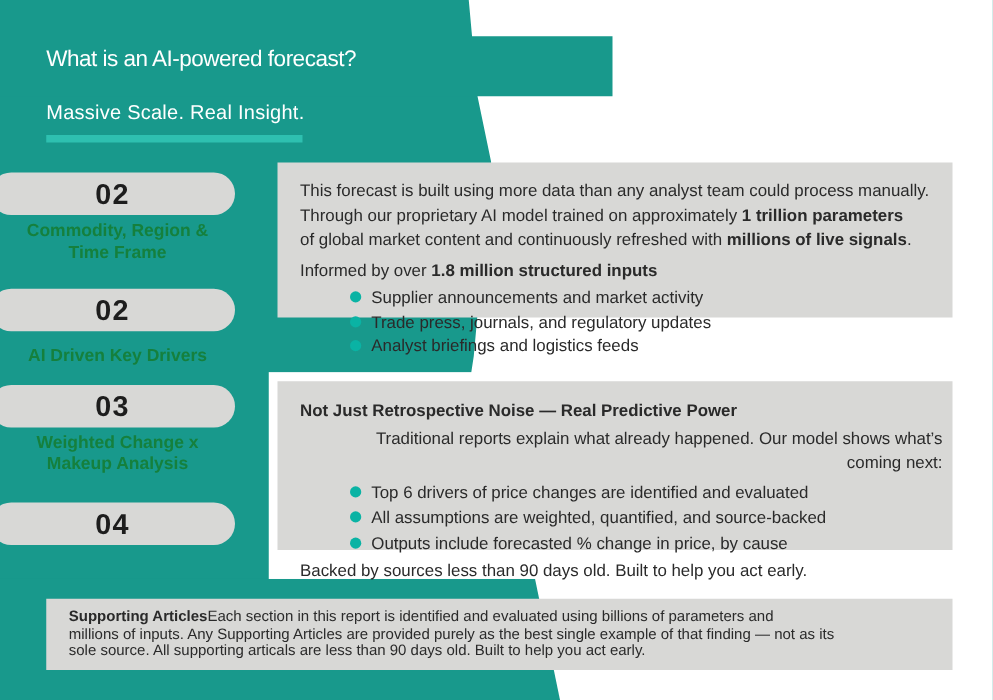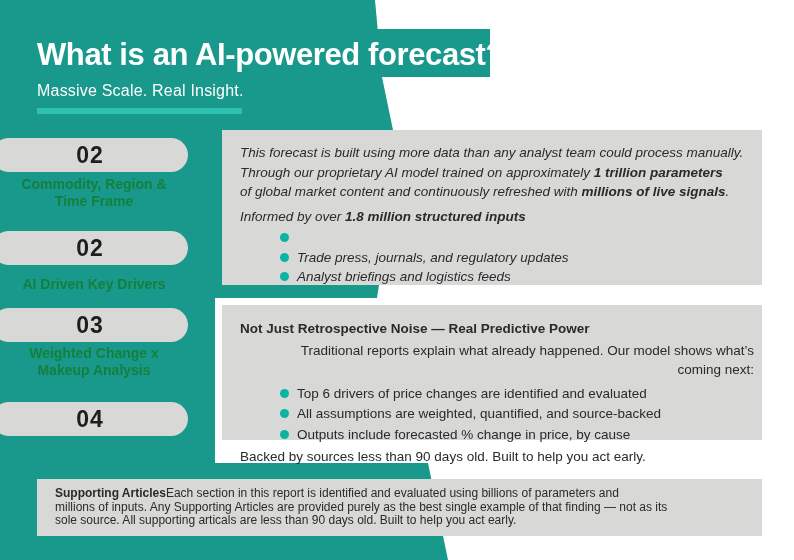--- a/index.html
+++ b/index.html
@@ -32,21 +32,21 @@
     background:var(--teal);
     clip-path:polygon(0 0,428px 0,448px 97px,0 97px);
   }
   
   .banner{
     position:absolute;left:0;top:29px;width:490px;height:48px;
     background:var(--teal);
   }
   .title{
     position:absolute;left:37px;top:8px;
-    color:#ffffff;font-size:31px;font-weight:bold;letter-spacing:-0.4px;
+    color:#ffffff;font-size:18px;font-weight:normal;letter-spacing:-0.4px;
     white-space:nowrap;
   }
   .subtitle{
     position:absolute;left:37px;top:82px;
     color:#ffffff;font-size:16px;letter-spacing:0.2px;white-space:nowrap;
   }
   .underline-bar{
     position:absolute;left:37px;top:108px;width:205px;height:6px;
     background:var(--teal_bright);
   }
@@ -59,21 +59,21 @@
   }
   .step-label{
     position:absolute;left:0;width:188px;text-align:center;
     color:#15803d;font-size:14px;font-weight:bold;line-height:17px;
   }
   
   .panel{
     position:absolute;left:222px;width:540px;background:var(--panel_gray);
     color:var(--text_dark);font-size:13.5px;
   }
-  .panel1{top:130px;height:155px;padding:13px 16px 0 18px;font-style:italic;}
+  .panel1{top:130px;height:124px;padding:13px 16px 0 18px;}
   .panel2{top:305px;height:135px;padding:14px 8px 0 18px;}
   .rich-lines{line-height:19.5px;}
   .informed{margin-top:6px;line-height:17px;}
   .p2-heading{font-weight:bold;line-height:19px;}
   .p2-para{margin-top:3px;line-height:19px;text-align:right;}
   .bullets1{margin-top:3px;}
   .bullets2{margin-top:4px;}
   .brow{display:flex;align-items:center;padding-left:40px;}
   .bullets1 .brow{height:19.8px;}
   .bullets2 .brow{height:20.5px;}
@@ -125,20 +125,21 @@
   <div class="pill" style="top:402px">
     <span>04</span>
   </div>
 
   <div class="panel panel1">
     <div class="rich-lines">This forecast is built using more data than any analyst team could process manually.<br>Through our proprietary AI model trained on approximately <b>1 trillion parameters</b><br>of global market content and continuously refreshed with <b>millions of live signals</b>.</div>
     <div class="informed rich-lines">Informed by over <b>1.8 million structured inputs</b></div>
     <div class="bullets1">
       <div class="brow">
         <span class="dot"></span>
+        <span>Supplier announcements and market activity</span>
       </div>
       <div class="brow">
         <span class="dot"></span>
         <span>Trade press, journals, and regulatory updates</span>
       </div>
       <div class="brow">
         <span class="dot"></span>
         <span>Analyst briefings and logistics feeds</span>
       </div>
     </div>

